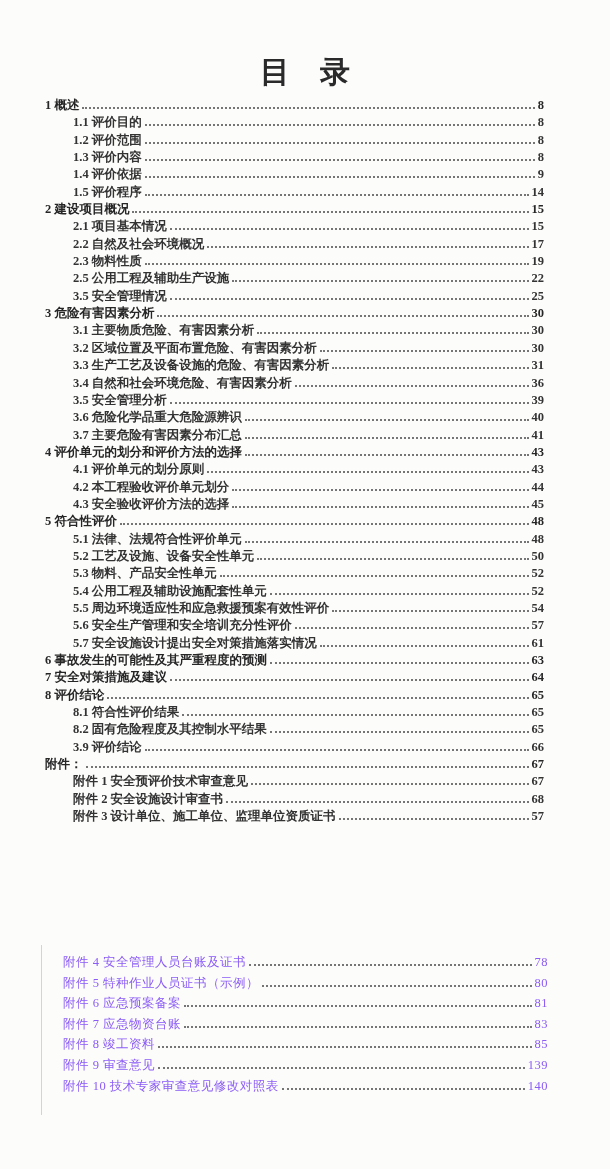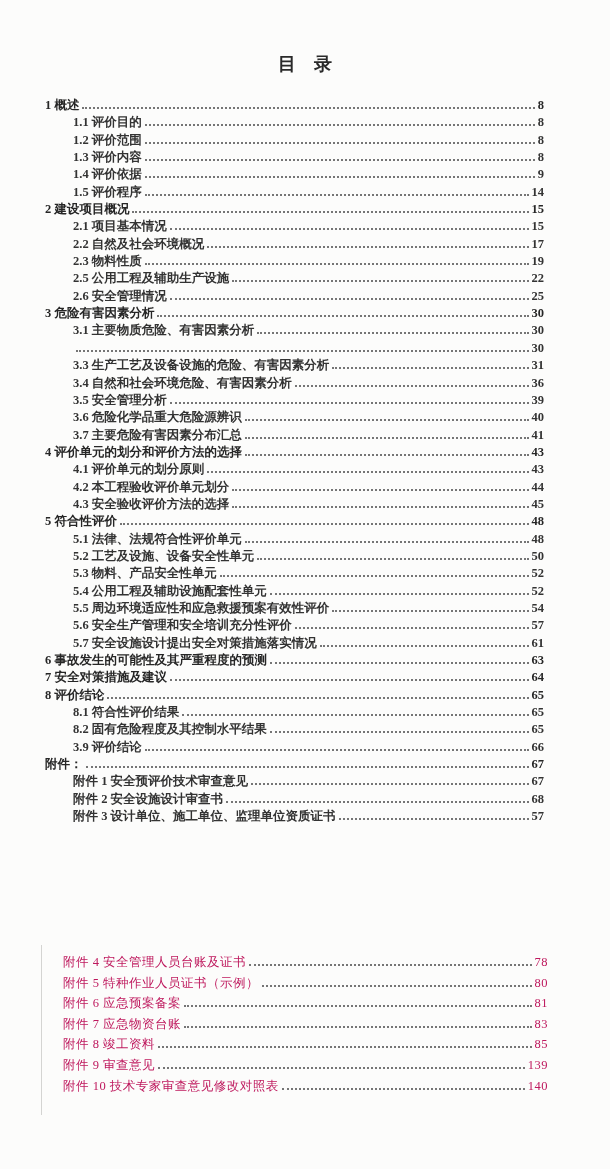--- a/index.html
+++ b/index.html
@@ -17,21 +17,21 @@
     color: #2e2e2e;
     overflow: hidden;
   }
   .title {
     position: absolute;
     top: 52px;
     left: 0;
     width: 100%;
     margin: 0;
     text-align: center;
-    font-size: 18px;
+    font-size: 30px;
     font-weight: 700;
     color: #2a2a2a;
   }
   .toc-main {
     position: absolute;
     top: 97px;
     left: 45px;
     right: 66px;
   }
   .toc-main .row {
@@ -60,21 +60,21 @@
     left: 63px;
     right: 62px;
   }
   .toc-appendix .row {
     display: flex;
     align-items: baseline;
     height: 20.6px;
     font-size: 12.5px;
     line-height: 20.6px;
     letter-spacing: 0.5px;
-    color: #be185d;
+    color: #8b5cf6;
     white-space: nowrap;
   }
   .artifact-line {
     position: absolute;
     left: 41px;
     top: 945px;
     width: 1px;
     height: 170px;
     background: #d4d4d2;
   }
@@ -134,35 +134,36 @@
         <span class="lbl">2.3 物料性质</span>
         <span class="dots"></span>
         <span class="pg">19</span>
       </div>
       <div class="row level1">
         <span class="lbl">2.5 公用工程及辅助生产设施</span>
         <span class="dots"></span>
         <span class="pg">22</span>
       </div>
       <div class="row level1">
-        <span class="lbl">2.6 安全管理情况</span>
+        <span class="lbl">3.5 安全管理情况</span>
         <span class="dots"></span>
         <span class="pg">25</span>
       </div>
       <div class="row level0">
         <span class="lbl">3 危险有害因素分析</span>
         <span class="dots"></span>
         <span class="pg">30</span>
       </div>
       <div class="row level1">
         <span class="lbl">3.1 主要物质危险、有害因素分析</span>
         <span class="dots"></span>
         <span class="pg">30</span>
       </div>
       <div class="row level1">
+        <span class="lbl">3.2 区域位置及平面布置危险、有害因素分析</span>
         <span class="dots"></span>
         <span class="pg">30</span>
       </div>
       <div class="row level1">
         <span class="lbl">3.3 生产工艺及设备设施的危险、有害因素分析</span>
         <span class="dots"></span>
         <span class="pg">31</span>
       </div>
       <div class="row level1">
         <span class="lbl">3.4 自然和社会环境危险、有害因素分析</span>

